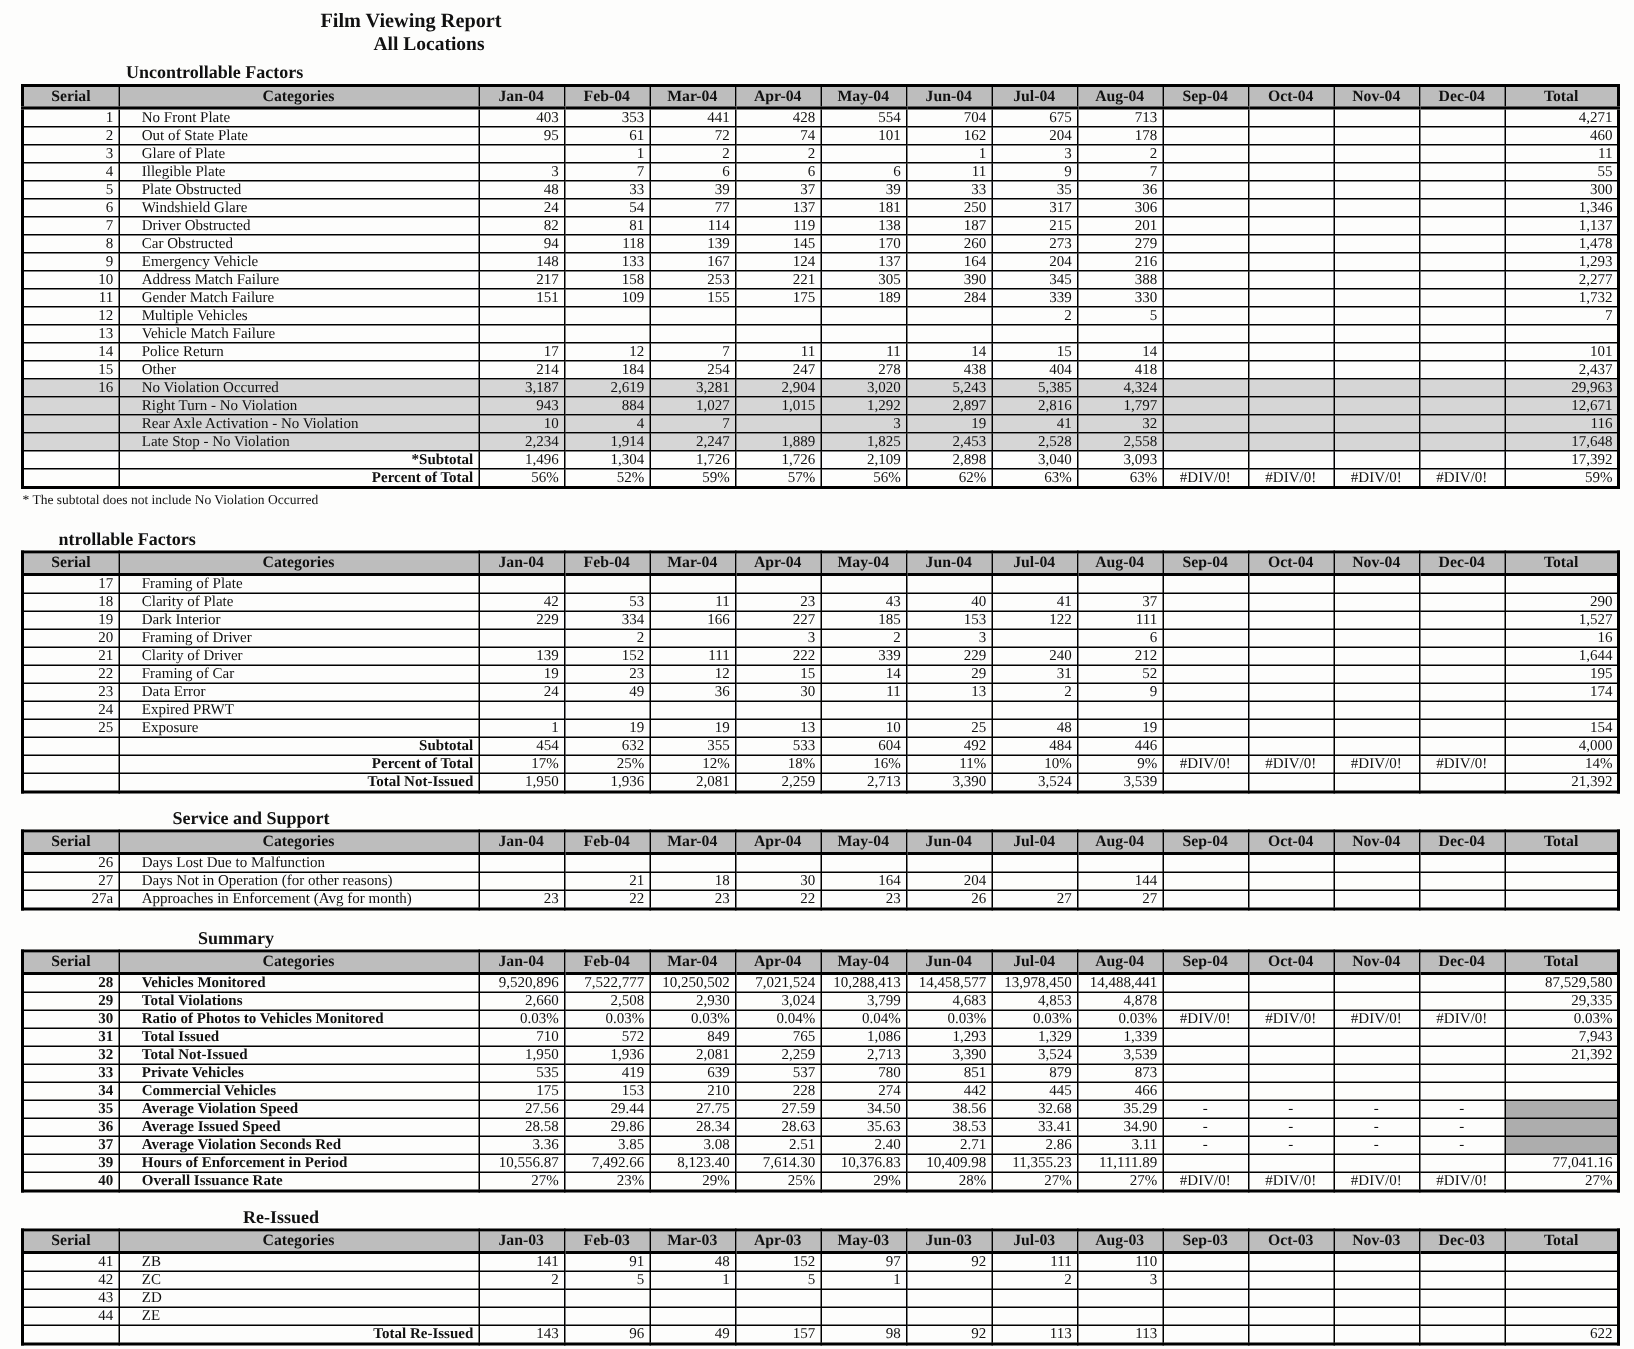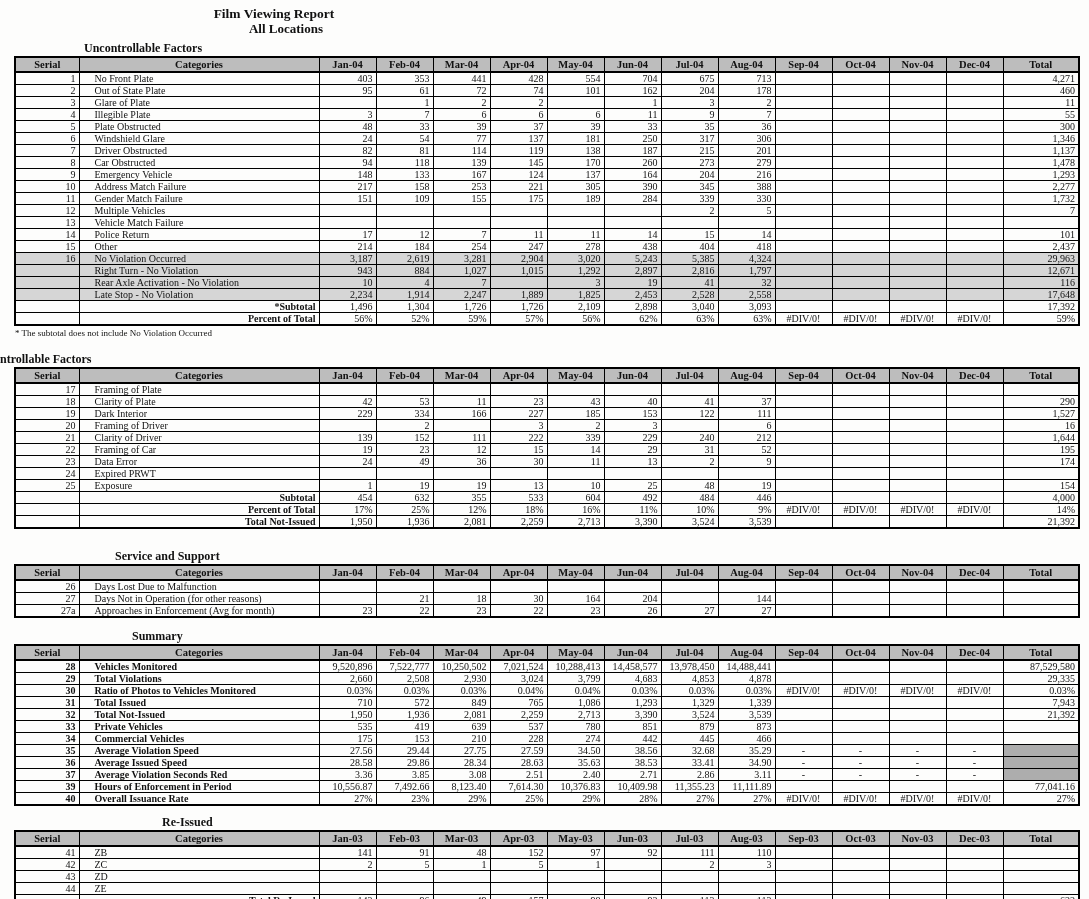--- a/index.html
+++ b/index.html
@@ -13,22 +13,22 @@
   body{
     width:1089px;height:899px;overflow:hidden;background:var(--paper);
     font-family:"Liberation Serif","DejaVu Serif",serif;color:#111;
   }
   .page{padding:6px 0 0 14px;}
   .title-block{width:520px;text-align:center;font-weight:bold;}
   .title{font-size:13.5px;line-height:15px;}
   .subtitle{font-size:13px;line-height:15px;transform:translateX(12px);}
   .section-heading{font-weight:bold;font-size:12px;line-height:14px;white-space:nowrap;}
   .s1 .section-heading{margin:5px 0 1px 70px;}
-  .s2 .section-heading{margin:13px 0 1px -14px;}
-  .s3 .section-heading{margin:20px 0 1px 101px;}
+  .s2 .section-heading{margin:13px 0 1px -14px;padding-left:39px;}
+  .s3 .section-heading{margin:9px 0 1px 101px;}
   .s4 .section-heading{margin:11px 0 1px 118px;}
   .s5 .section-heading{margin:9px 0 1px 148px;}
   table.report-table{
     border-collapse:collapse;table-layout:fixed;width:1065px;
     border:2px solid var(--border);font-size:10px;
   }
   col.col-serial{width:64px;}
   col.col-cat{width:240px;}
   col.col-month{width:57px;}
   col.col-total{width:76px;}

